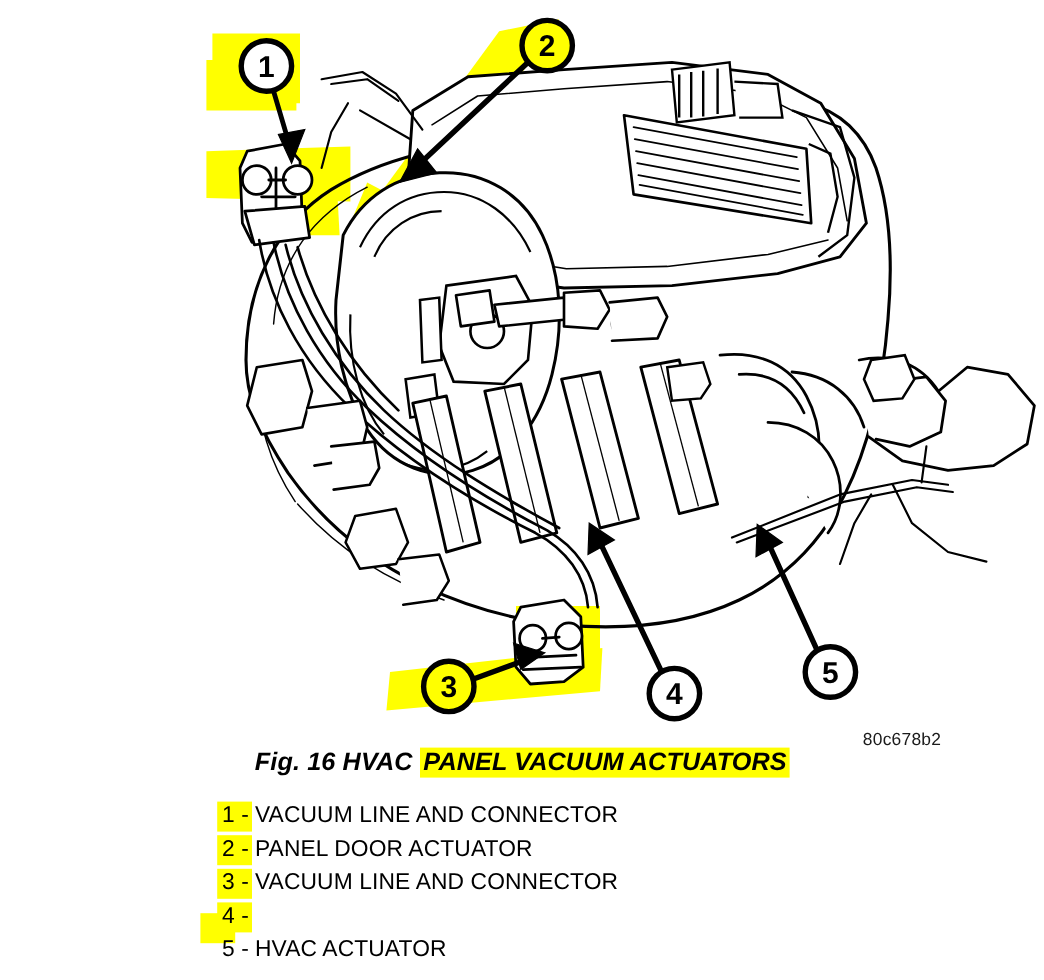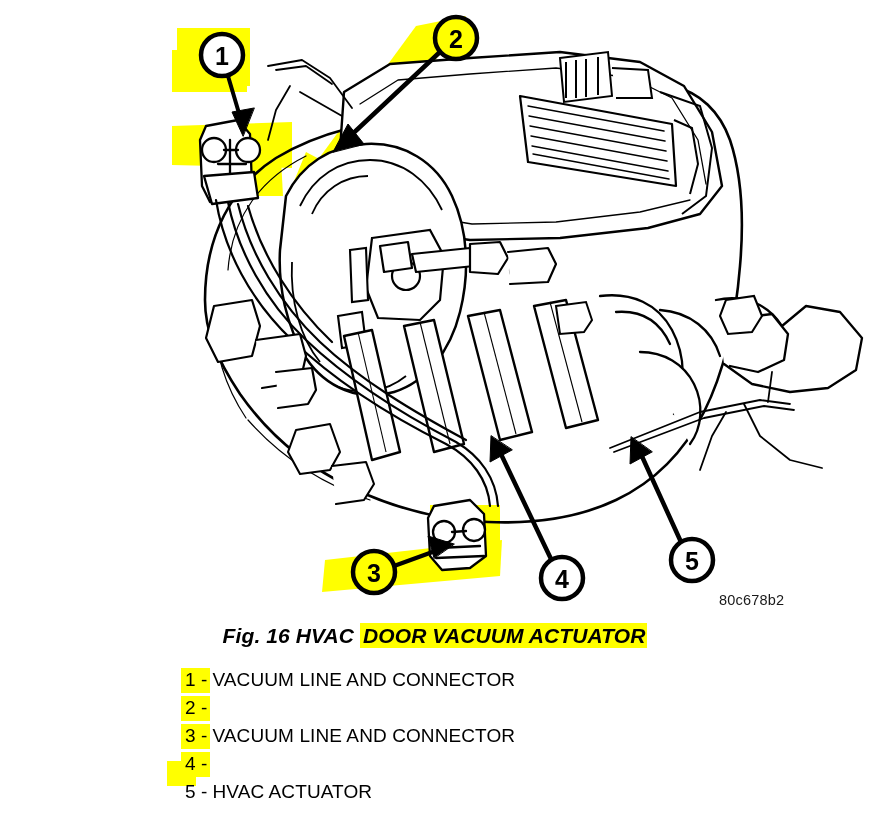--- a/index.html
+++ b/index.html
@@ -30,21 +30,21 @@
     height: 612px;
   }
   #figure-svg {
     display: block;
     width: 870px;
     height: 612px;
   }
   #figure-code {
     position: absolute;
     left: 719px;
-    top: 592px;
+    top: 609px;
     font-size: 14.5px;
     letter-spacing: 0.2px;
     color: #1a1a1a;
     white-space: nowrap;
   }
   #caption {
     position: absolute;
     left: 0;
     top: 624px;
     width: 870px;
@@ -331,30 +331,31 @@
           <text class="callout-num" x="692" y="561">5</text>
         </g>
       </g>
 
     </svg>
 
     <div id="figure-code">80c678b2</div>
   </div>
 
   <div id="caption">
-    <span>Fig. 16 HVAC </span><span class="hl">DOOR VACUUM ACTUATOR</span>
+    <span>Fig. 16 HVAC </span><span class="hl">PANEL VACUUM ACTUATORS</span>
   </div>
 
   <div id="legend">
     <div class="legend-row">
       <span class="legend-key hl">1 -</span>
       <span class="legend-label">VACUUM LINE AND CONNECTOR</span>
     </div>
     <div class="legend-row">
       <span class="legend-key hl">2 -</span>
+      <span class="legend-label">PANEL DOOR ACTUATOR</span>
     </div>
     <div class="legend-row">
       <span class="legend-key hl">3 -</span>
       <span class="legend-label">VACUUM LINE AND CONNECTOR</span>
     </div>
     <div class="legend-row">
       <span class="legend-key hl wide-hl">4 -</span>
     </div>
     <div class="legend-row">
       <span class="legend-key">5 -</span>

